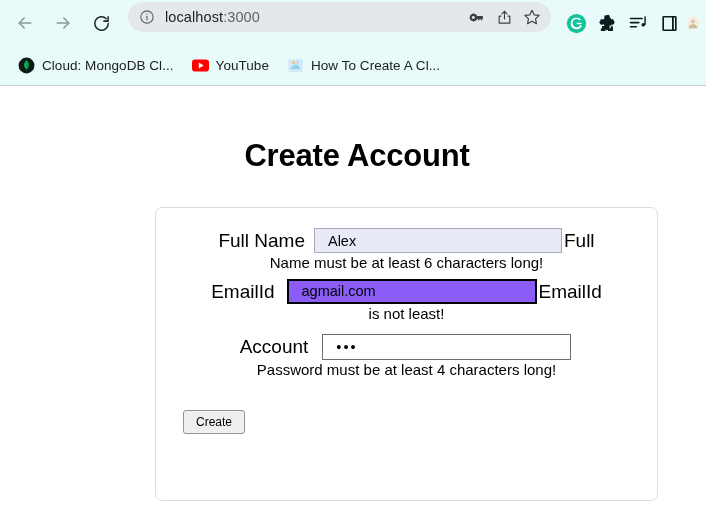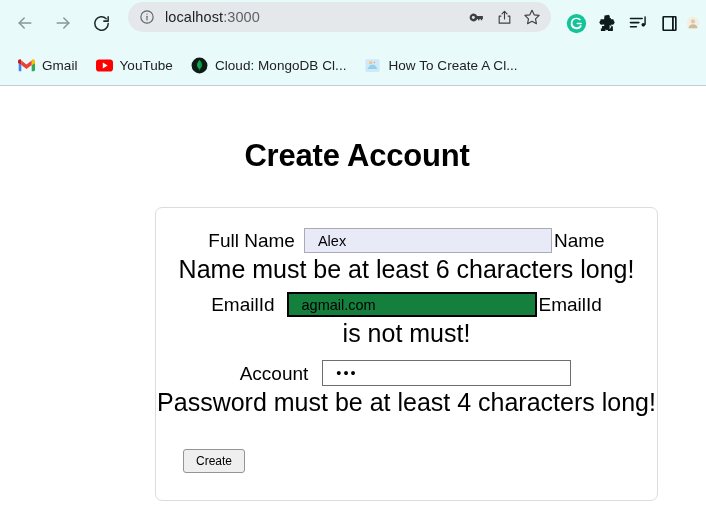--- a/index.html
+++ b/index.html
@@ -199,21 +199,21 @@
     justify-content: center;
     white-space: nowrap;
   }
 
   .field-label {
     font-size: 19px;
     color: #000000;
   }
 
   .error-text {
-    font-size: 25px;
+    font-size: 15px;
     color: #000000;
     text-align: center;
   }
 
   input.text-input {
     font-family: "Liberation Sans", sans-serif;
     font-size: 14.5px;
     color: #000000;
     box-sizing: border-box;
     outline: none;
@@ -227,21 +227,21 @@
     margin: 0 2px 0 9px;
     background: #e8eaf8;
     border: 1px solid #a9a9b8;
   }
 
   
   .input-email {
     width: 250px;
     height: 25px;
     margin: 0 2px 0 12px;
-    background: #15803d;
+    background: #8b5cf6;
     border: 2px solid #000000;
   }
 
   
   .input-password {
     width: 249px;
     height: 26px;
     margin: 0 2px 0 14px;
     background: #ffffff;
     border: 1px solid #6e6e6e;
@@ -372,52 +372,40 @@
           <circle cx="12" cy="12" r="11" fill="#f5efe3"></circle>
           <circle cx="12" cy="9.3" r="3.6" fill="#d7c9ae"></circle>
           <path d="M4.2 21a7.9 7.9 0 0 1 15.6 0z" fill="#cdbc9c"></path>
         </svg>
       </div>
     </div>
   </div>
 
   <div class="bookmarks-row">
 
-    <div class="bookmark">
-      <span class="bookmark-favicon">
-        <svg width="17" height="13" viewBox="0 0 24 18">
-          <path d="M1.6 17h3.1V8.4L1 5.6v9.8A1.6 1.6 0 0 0 1.6 17z" fill="#4285f4"></path>
-          <path d="M19.3 17h3.1a1.6 1.6 0 0 0 1.6-1.6V5.6l-4.7 2.8z" fill="#34a853"></path>
-          <path d="M19.3 2.1v6.3L24 5.6V2.9c0-2.2-2.5-3.4-4.2-2.1z" fill="#fbbc04"></path>
-          <path d="M4.7 8.4V2.1L12 7.6l7.3-5.5v6.3L12 13.9z" fill="#ea4335"></path>
-          <path d="M0 2.9v2.7l4.7 2.8V2.1L4.2.8C2.5-.5 0 .7 0 2.9z" fill="#c5221f"></path>
-        </svg>
-      </span>
-      <span class="bookmark-label">Gmail</span>
-    </div>
-
-    <div class="bookmark">
-      <span class="bookmark-favicon">
-        <svg width="18" height="13" viewBox="0 0 24 17">
-          <rect x="0" y="0" width="24" height="17" rx="4.4" fill="#ff0000"></rect>
-          <polygon points="9.6,4.3 16.4,8.5 9.6,12.7" fill="#ffffff"></polygon>
-        </svg>
-      </span>
-      <span class="bookmark-label">YouTube</span>
-    </div>
 
     <div class="bookmark">
       <span class="bookmark-favicon">
         <svg width="17" height="17" viewBox="0 0 24 24">
           <circle cx="12" cy="12" r="11.2" fill="#0b1b16"></circle>
           <path d="M12 4.3c1.9 2.3 3.4 4.4 3.4 7.1 0 2.6-1.6 4.4-2.9 5.3l-.3 2.4h-.5l-.3-2.4c-1.3-.9-2.9-2.7-2.9-5.3 0-2.7 1.6-4.8 3.5-7.1z" fill="#13aa52"></path>
           <path d="M12 4.3c1.9 2.3 3.4 4.4 3.4 7.1 0 2.6-1.6 4.4-2.9 5.3l-.5-12.4z" fill="#0f9444"></path>
         </svg>
       </span>
       <span class="bookmark-label">Cloud: MongoDB Cl...</span>
+    </div>
+
+    <div class="bookmark">
+      <span class="bookmark-favicon">
+        <svg width="18" height="13" viewBox="0 0 24 17">
+          <rect x="0" y="0" width="24" height="17" rx="4.4" fill="#ff0000"></rect>
+          <polygon points="9.6,4.3 16.4,8.5 9.6,12.7" fill="#ffffff"></polygon>
+        </svg>
+      </span>
+      <span class="bookmark-label">YouTube</span>
     </div>
 
     <div class="bookmark">
       <span class="bookmark-favicon">
         <svg width="17" height="17" viewBox="0 0 24 24">
           <rect x="2" y="3" width="20" height="18" rx="2" fill="#cfe9f7"></rect>
           <path d="M5 17c2-4 4-6 7-6s5 2 7 6z" fill="#8fd0ef"></path>
           <circle cx="9.5" cy="8" r="2.4" fill="#f3c28b"></circle>
           <path d="M14 6.5l1.6 1.2-1.6 1.2z" fill="#e86a5c"></path>
         </svg>
@@ -430,32 +418,32 @@
 <div class="page">
 
   <h1 class="page-title">Create Account</h1>
 
   <form class="form-card">
 
     <div class="field-block row-fullname">
       <div class="field-line">
         <span class="field-label">Full Name</span>
         <input class="text-input input-fullname" type="text" value="Alex" style="">
-        <span class="field-label">Name</span>
+        <span class="field-label">Full</span>
       </div>
       <div class="error-text">Name must be at least 6 characters long!</div>
     </div>
 
     <div class="field-block row-email">
       <div class="field-line">
         <span class="field-label">EmailId</span>
         <input class="text-input input-email" type="text" value="agmail.com" style="">
         <span class="field-label">EmailId</span>
       </div>
-      <div class="error-text">is not must!</div>
+      <div class="error-text">is not least!</div>
     </div>
 
     <div class="field-block row-password">
       <div class="field-line">
         <span class="field-label">Account</span>
         <input class="text-input input-password" type="text" value="•••" style="">
       </div>
       <div class="error-text">Password must be at least 4 characters long!</div>
     </div>
 

